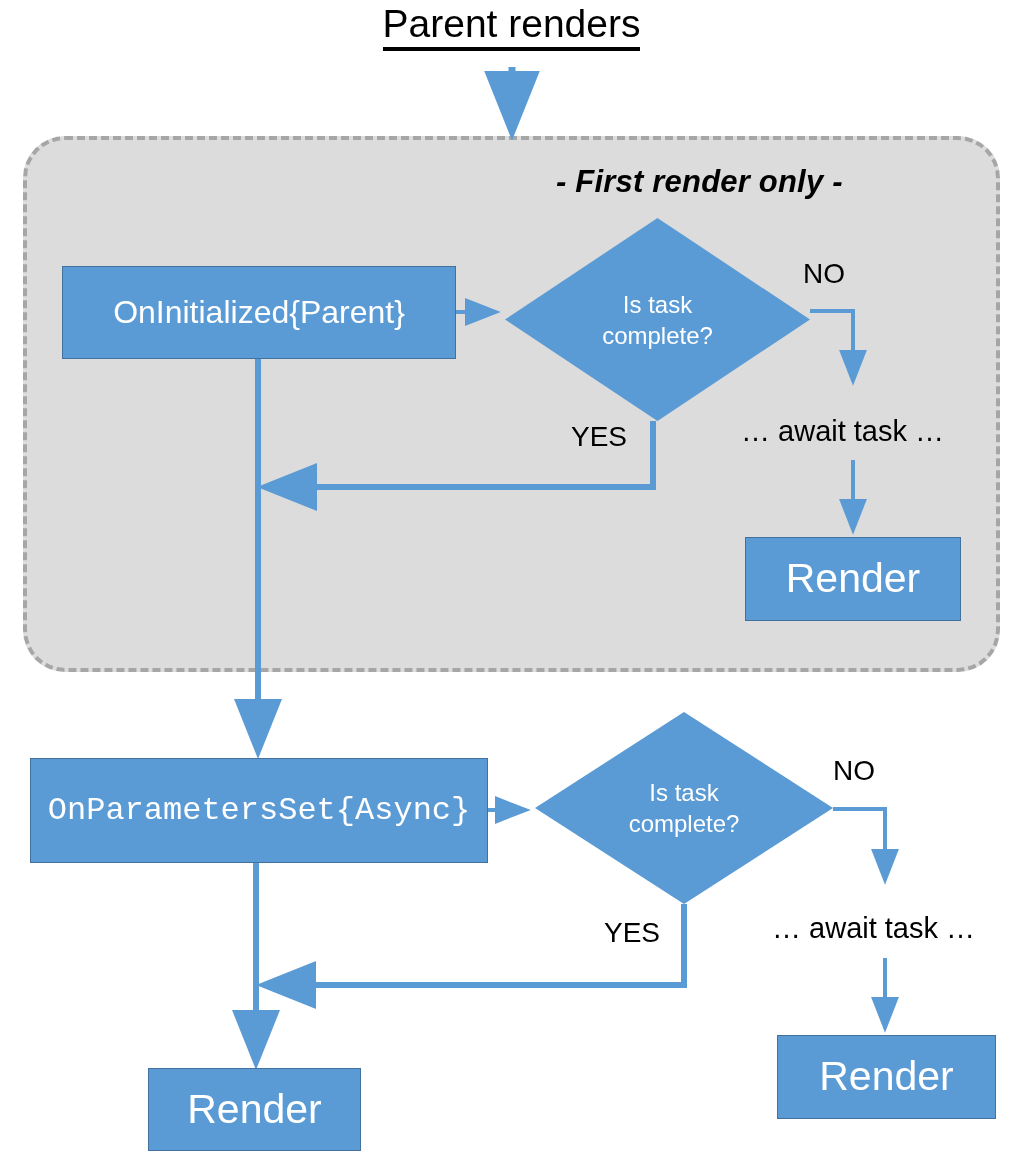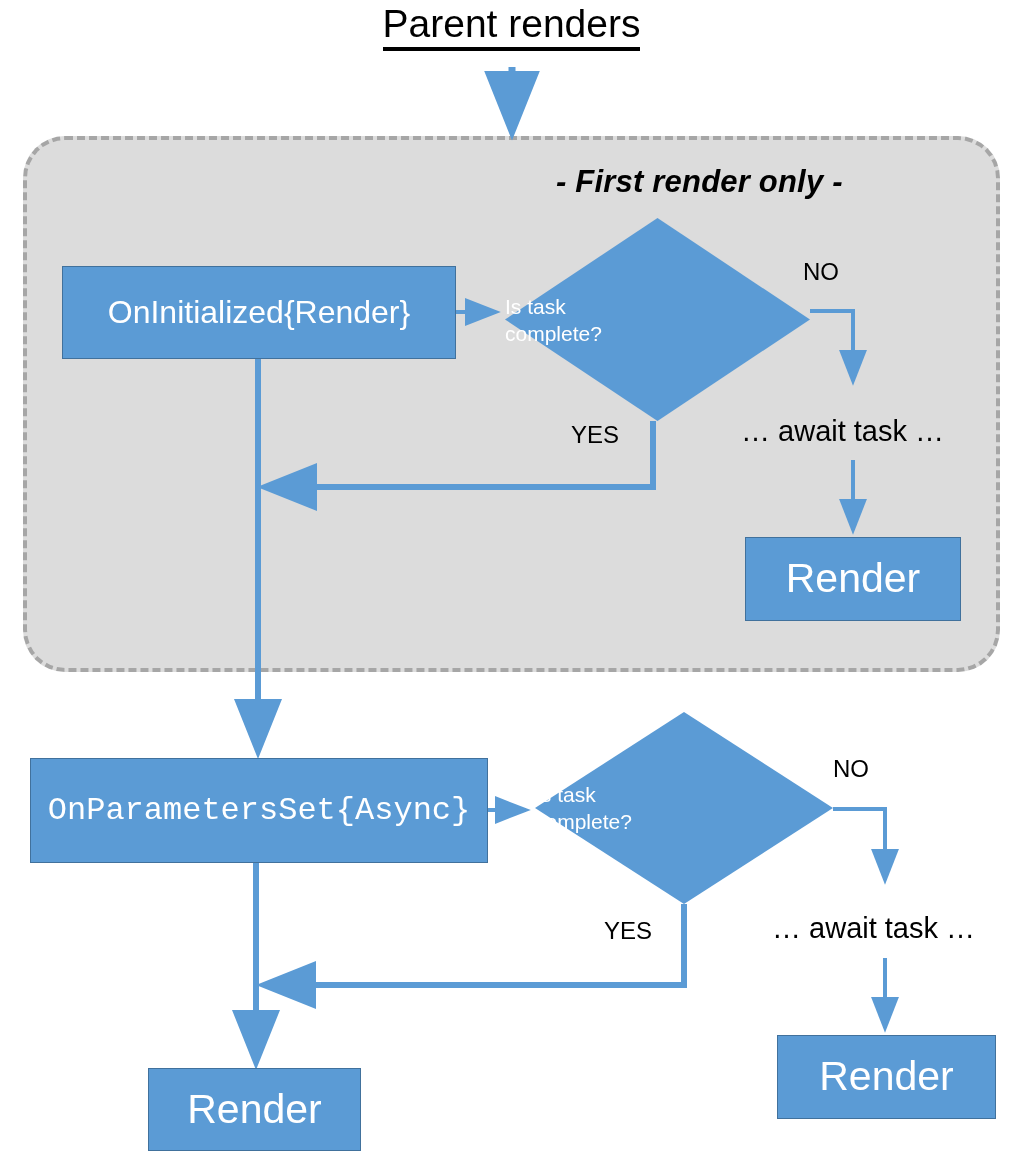--- a/index.html
+++ b/index.html
@@ -102,32 +102,33 @@
     height: 100%;
     background: #5B9BD5;
     clip-path: polygon(50% 0%, 100% 50%, 50% 100%, 0% 50%);
   }
   .diamond .dlabel {
     position: absolute;
     left: 0;
     top: 50%;
     transform: translateY(-50%);
     width: 100%;
+    text-align: center;
     color: #ffffff;
-    font-size: 21px;
+    font-size: 24px;
     line-height: 1.3;
     pointer-events: none;
   }
   #diamond-first  { left: 505px; top: 218px; width: 305px; height: 203px; }
   #diamond-params { left: 535px; top: 712px; width: 298px; height: 192px; }
 
   
   .edge-label {
     position: absolute;
-    font-size: 24px;
+    font-size: 28px;
     color: #000000;
     white-space: nowrap;
   }
   #label-no-first      { left: 803px; top: 258px; }
   #label-yes-first     { left: 571px; top: 421px; }
   #label-await-first   { left: 741px; top: 415px; font-size: 29px; }
   #label-no-params     { left: 833px; top: 755px; }
   #label-yes-params    { left: 604px; top: 917px; }
   #label-await-params  { left: 772px; top: 912px; font-size: 29px; }
 </style>
@@ -172,21 +173,21 @@
       <path d="M833,809 L885,809 L885,880" stroke-width="4" marker-end="url(#ahw)"></path>
 
       <path d="M885,958 L885,1028" stroke-width="4" marker-end="url(#ahw)"></path>
 
       <path d="M684,904 L684,985 L265,985" stroke-width="6" marker-end="url(#ah)"></path>
 
       <path d="M256,863 L256,1061" stroke-width="6" marker-end="url(#ah)"></path>
     </g>
   </svg>
 
-  <div class="box lg" id="box-oninitialized">OnInitialized{Render}</div>
+  <div class="box lg" id="box-oninitialized">OnInitialized{Parent}</div>
 
   <div class="box lg" id="box-onparametersset">OnParametersSet{Async}</div>
 
   <div class="box render" id="box-render-first">Render</div>
 
   <div class="box render" id="box-render-sync">Render</div>
 
   <div class="box render" id="box-render-async">Render</div>
 
   <div class="diamond" id="diamond-first">

